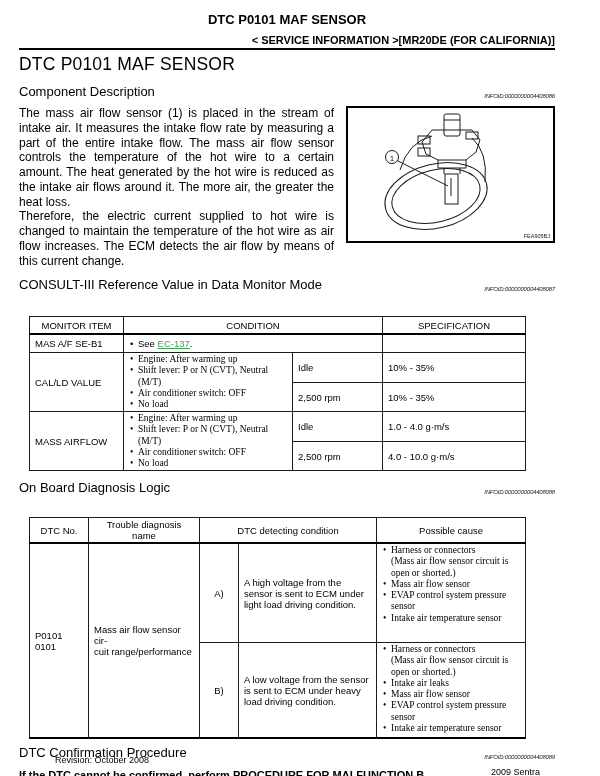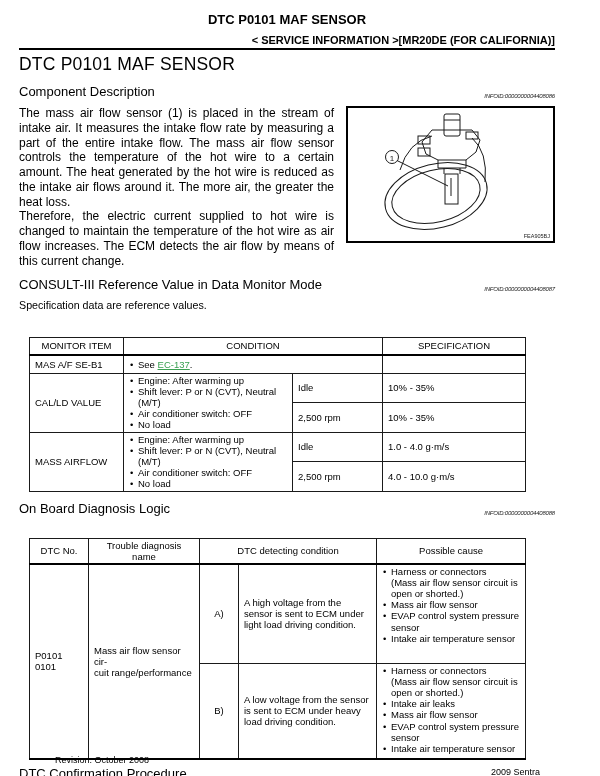--- a/index.html
+++ b/index.html
@@ -22,21 +22,21 @@
   .figure-box{width:205px;height:133px;border:2px solid #000;position:relative;flex-shrink:0;}
   .fig-code{position:absolute;right:3px;bottom:2px;font-size:5.5px;color:#222;}
 
   
   table{border-collapse:collapse;font-size:9.5px;margin-left:10px;}
   td,th{border:1px solid #1a1a1a;padding:1px 5px;font-weight:normal;vertical-align:middle;}
   table{border:1.5px solid #000;}
   thead th{text-align:center;height:14px;border-bottom:2px solid #000;}
   .spec-table{width:497px;margin-top:24px;}
   .diag-table{width:497px;margin-top:22px;border-bottom:2px solid #000;}
-  .cell-top{vertical-align:top;}
+  .cell-top{vertical-align:top;font-family:Liberation Serif, serif;}
   .cell-center{text-align:center;}
   
   .li{position:relative;padding-left:9px;line-height:1.18;}
   .li::before{content:"•";position:absolute;left:1px;top:0;}
   .li.no-mark::before{content:"";}
   a.doc-link{text-decoration:underline;cursor:pointer;}
 
   
   .bold-line{font-weight:bold;font-size:11px;line-height:1.3;}
   .note-text{font-size:11px;line-height:1.25;text-align:justify;margin-top:1px;}
@@ -97,21 +97,20 @@
         <text x="44" y="52.5" font-size="8" text-anchor="middle" fill="#1a1a1a">1</text>
       </svg>
       <span class="fig-code">FEA905BJ</span>
     </div>
   </div>
 
   <div class="sec-row" style="margin-top:9px;">
     <span class="sec-heading">CONSULT-III Reference Value in Data Monitor Mode</span>
     <span class="infoid">INFOID:0000000004408087</span>
   </div>
-  <div class="note-text" style="margin-top:7px;text-align:left;font-size:10.7px;">Specification data are reference values.</div>
 
   <table class="spec-table">
     <thead>
       <tr>
         <th style="width:83px;">MONITOR ITEM</th>
         <th colspan="2" style="width:282px;">CONDITION</th>
         <th style="width:132px;">SPECIFICATION</th>
       </tr>
     </thead>
     <tbody>

